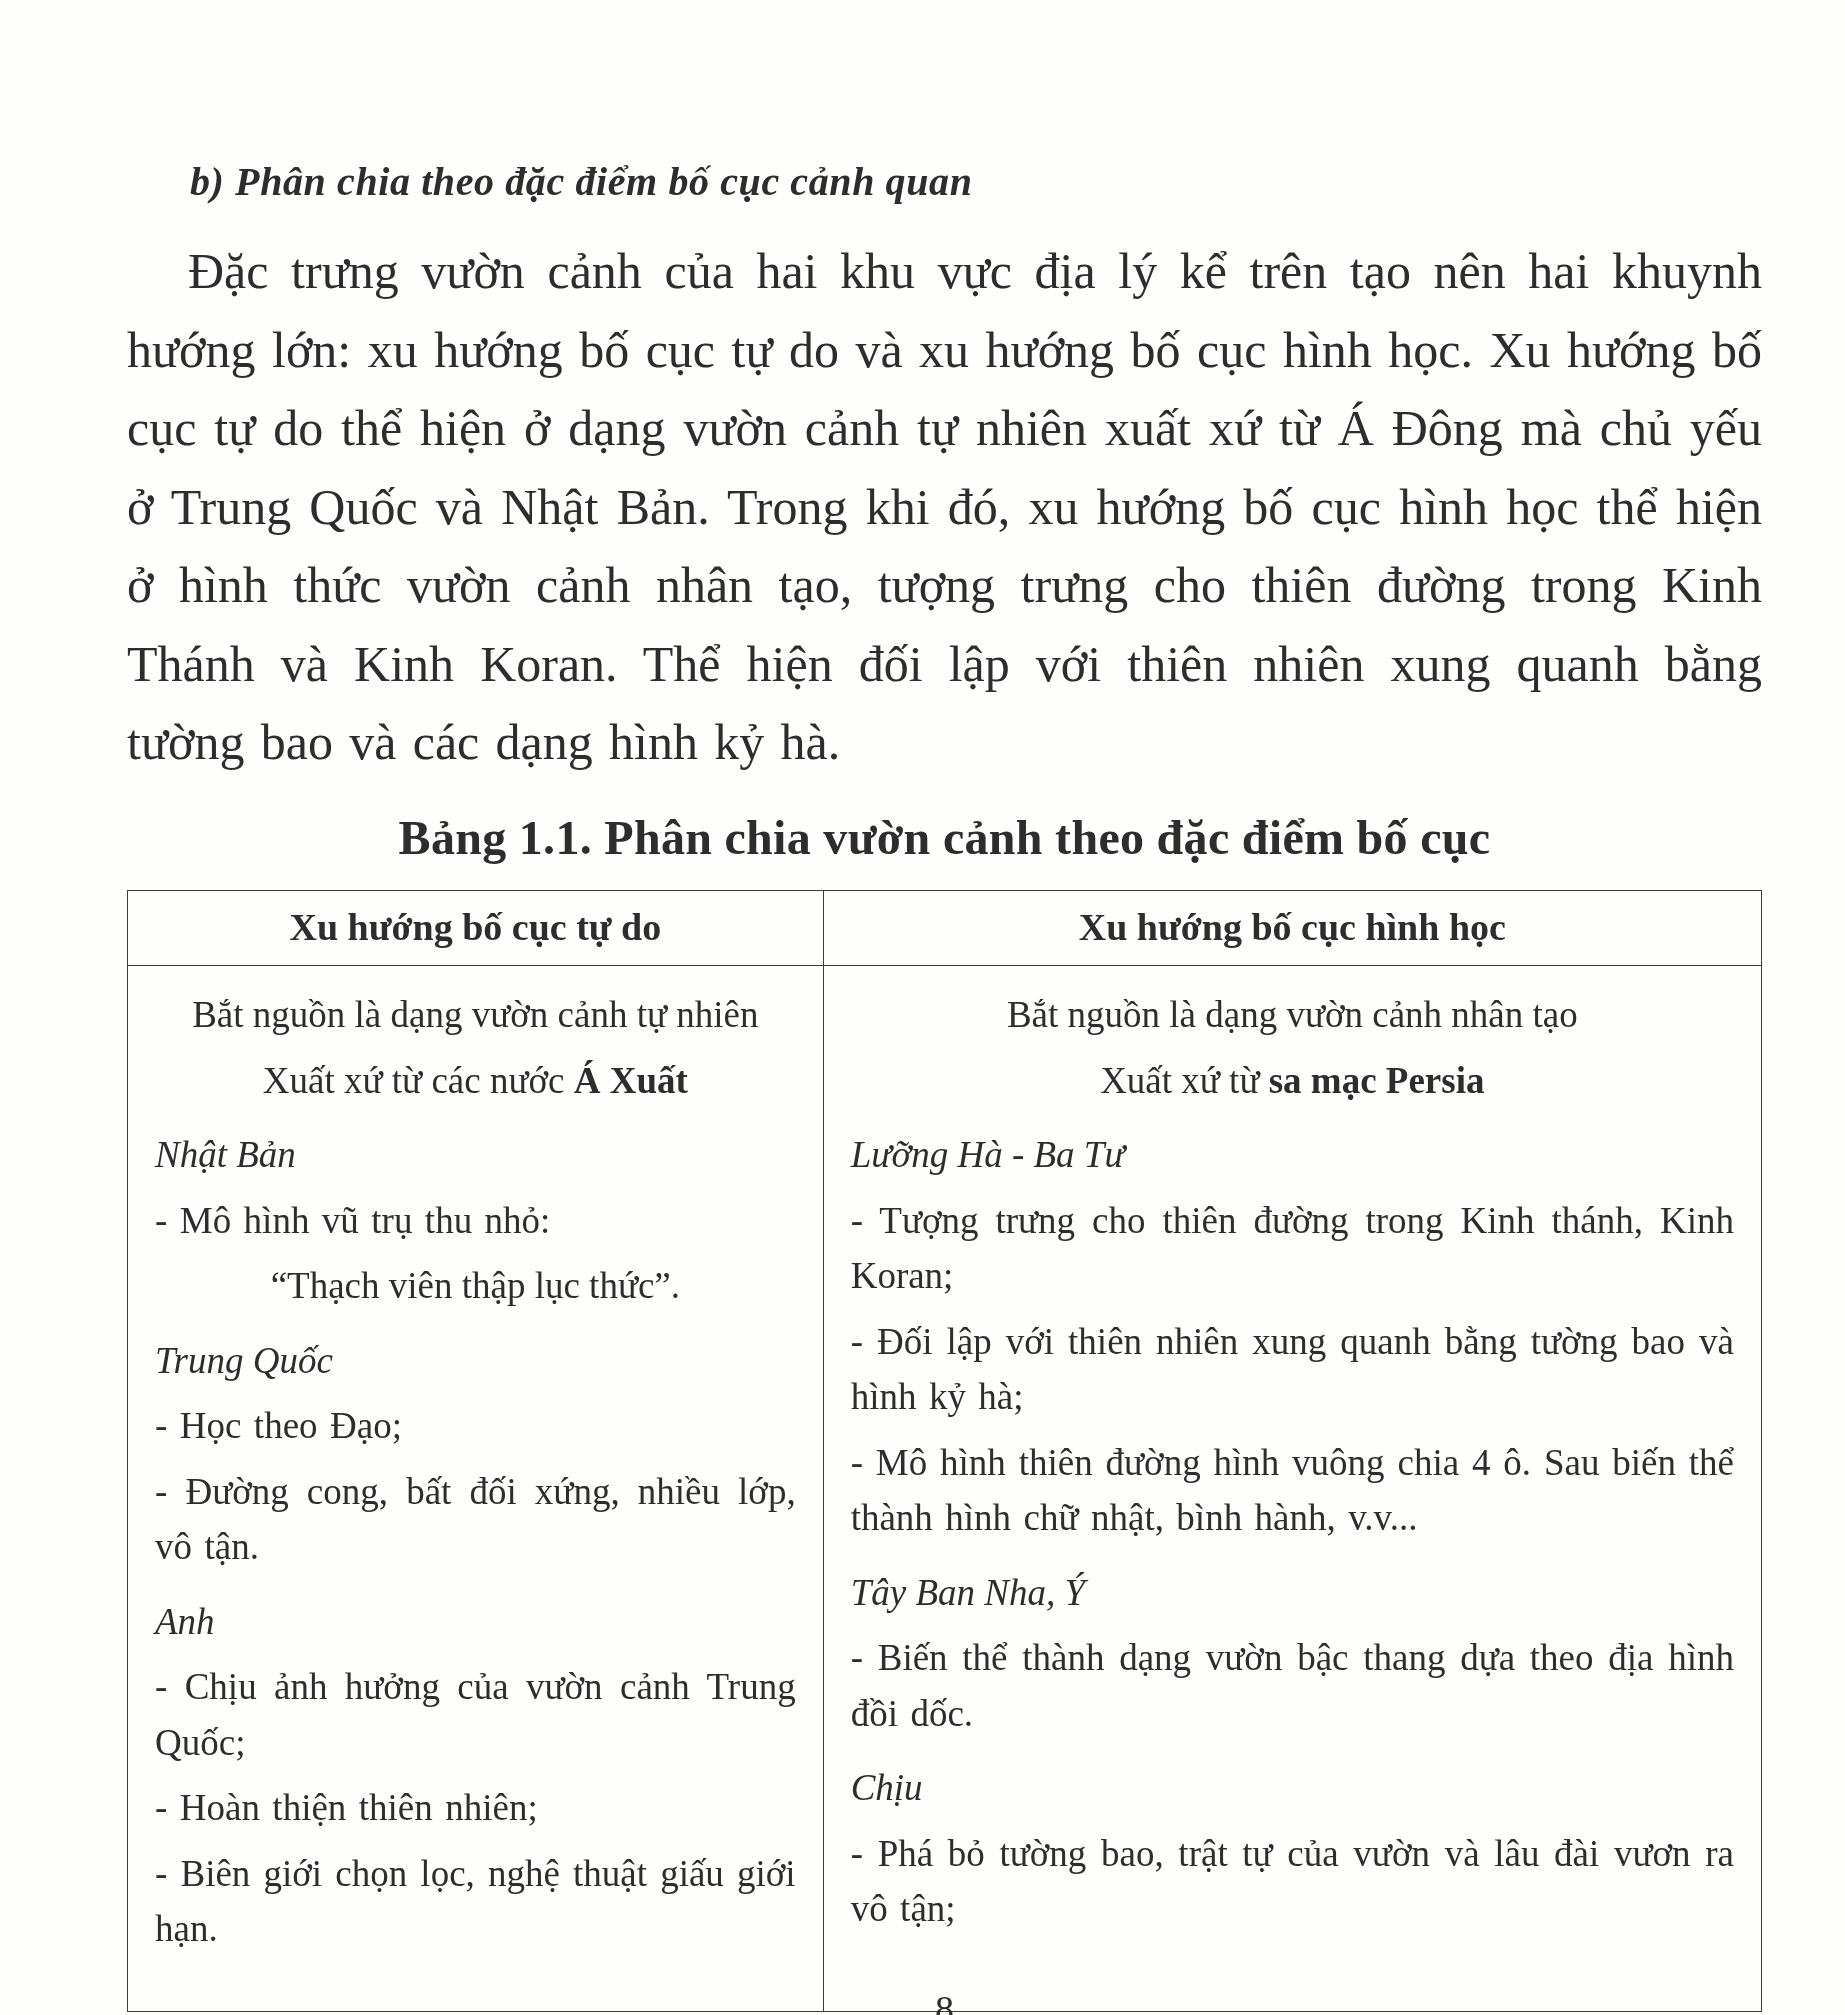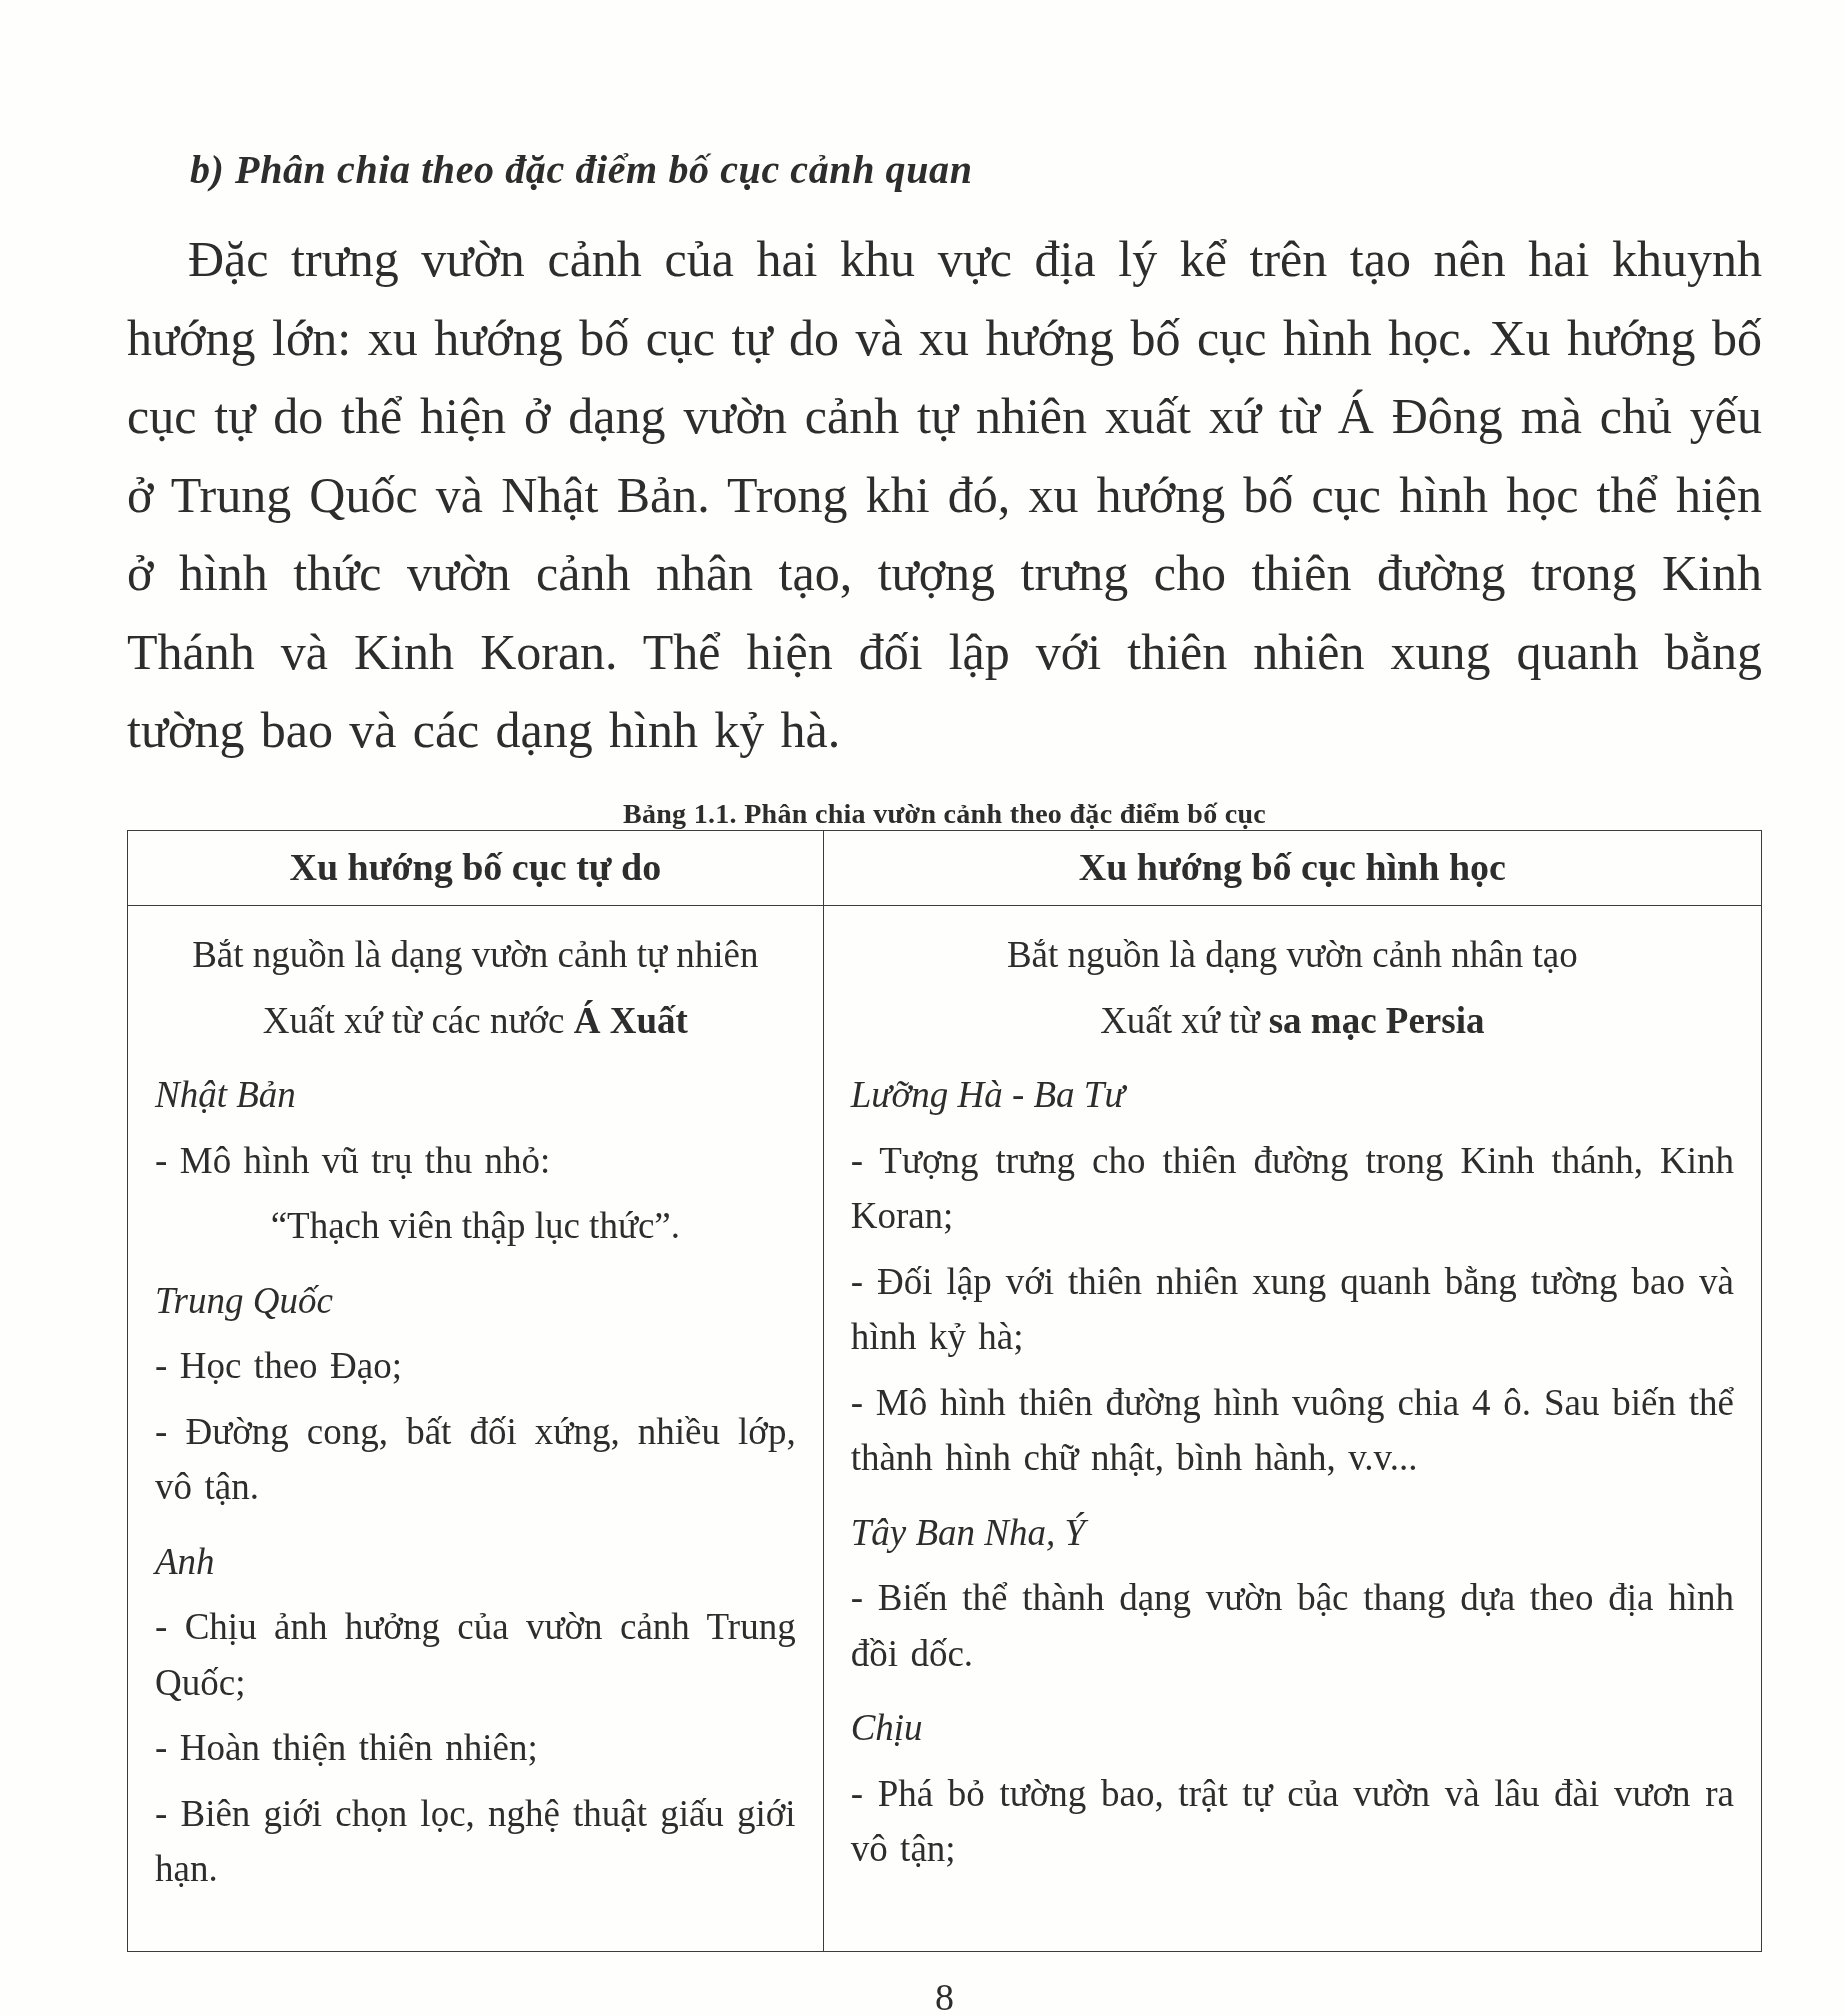--- a/index.html
+++ b/index.html
@@ -8,43 +8,44 @@
     height: 2015px;
     background: #fefefd;
     font-family: "Liberation Serif", "DejaVu Serif", serif;
     color: #2d2d2d;
     position: relative;
     overflow: hidden;
   }
   .page {
     position: absolute;
     left: 127px;
-    top: 146px;
+    top: 158px;
     width: 1635px;
   }
   .heading {
     font-size: 40px;
     font-weight: bold;
     font-style: italic;
     text-indent: 63px;
     margin-bottom: 27px;
     letter-spacing: 0.6px;
   }
   .para {
     font-size: 50px;
     line-height: 1.57;
     text-align: justify;
     text-indent: 61px;
     word-spacing: 3.8px;
   }
   .caption {
-    font-size: 28px;
+    font-size: 48px;
     font-weight: bold;
     text-align: center;
     margin-top: 28px;
+    margin-bottom: 25px;
     letter-spacing: 0.3px;
   }
   .tbl {
     border: 1.9px solid #3c3c3c;
     width: 100%;
   }
   .tbl-row {
     display: flex;
     align-items: stretch;
   }

